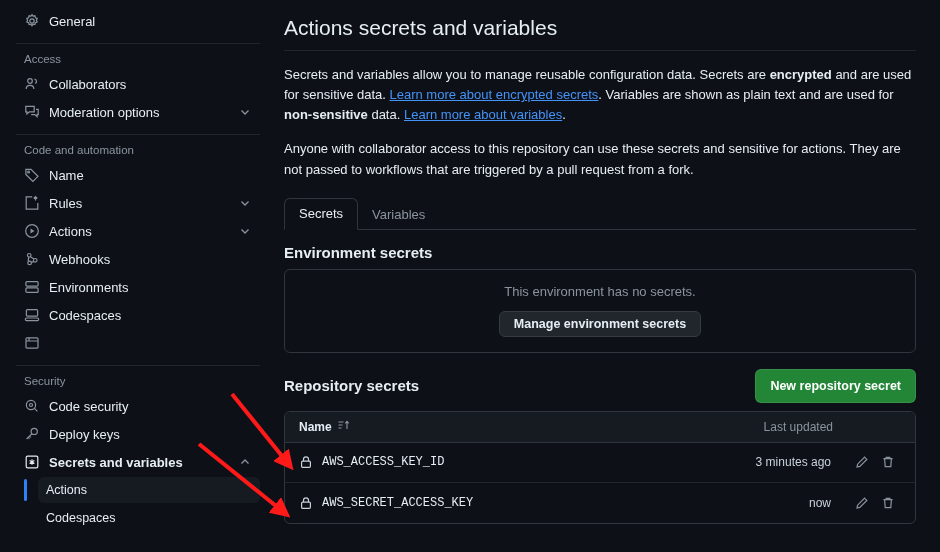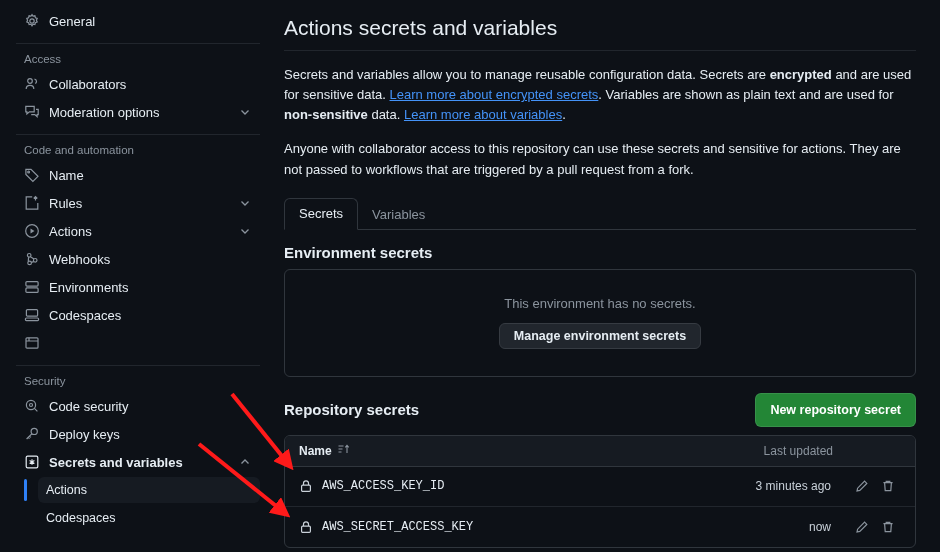--- a/index.html
+++ b/index.html
@@ -129,21 +129,21 @@
 
   .section-h {
     font-size: 15px;
     font-weight: bold;
     color: #e6edf3;
     margin: 14px 0 8px 0;
   }
   .empty-panel {
     border: 1px solid #30363d;
     border-radius: 6px;
-    height: 108px;
+    height: 84px;
     display: flex;
     flex-direction: column;
     align-items: center;
     justify-content: center;
     gap: 12px;
   }
   .empty-text { font-size: 13px; color: #8b949e; }
   .btn-gray {
     background: #21262d;
     border: 1px solid #363b42;

